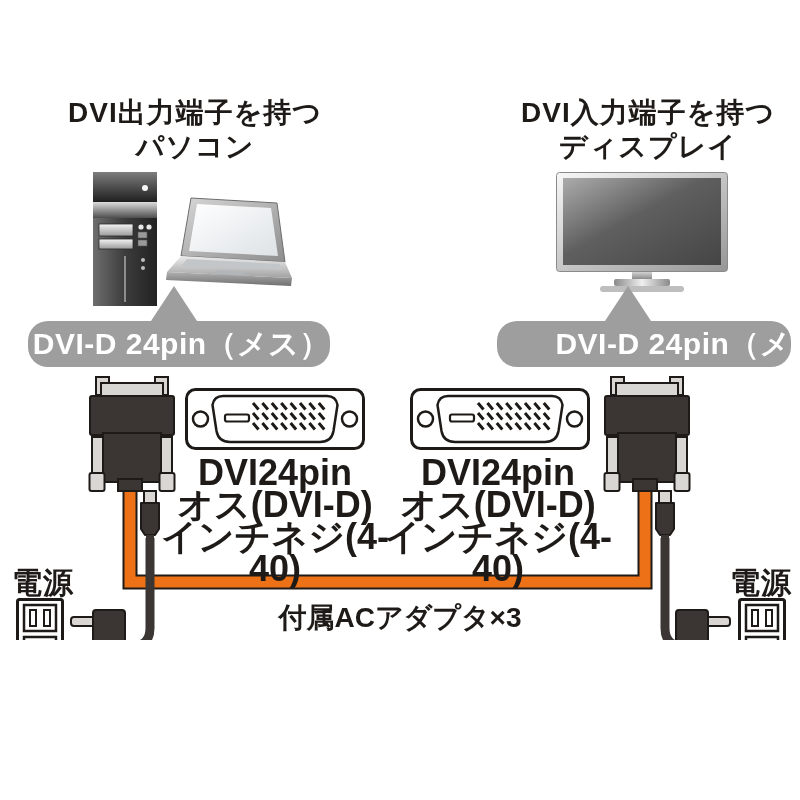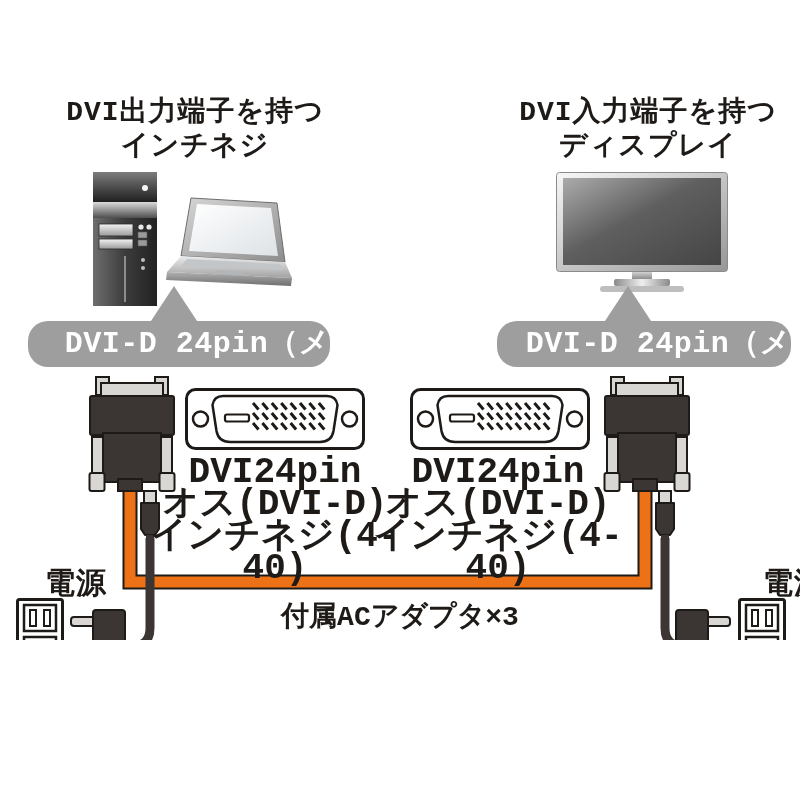--- a/index.html
+++ b/index.html
@@ -1,36 +1,36 @@
 <!DOCTYPE html>
 <html><head>
 <meta charset="utf-8">
 <style>
   html,body{margin:0;padding:0;background:#fff;}
   .canvas{position:relative;width:800px;height:640px;background:#ffffff;overflow:hidden;
-          font-family:Liberation Mono, monospace;color:#1E1A17;}
+          font-family:Liberation Sans, sans-serif;color:#1E1A17;}
   .abs{position:absolute;}
   .hdr{font-weight:bold;font-size:28px;line-height:34px;text-align:center;letter-spacing:1px;}
   .banner{background:#9E9E9E;border-radius:20px;color:#ffffff;font-weight:bold;
           font-size:30px;text-align:right;line-height:46px;height:46px;letter-spacing:0.5px;}
   .tri{width:0;height:0;border-left:25px solid transparent;border-right:25px solid transparent;
        border-bottom:38px solid #9E9E9E;}
   .spec{font-weight:bold;font-size:36px;line-height:32px;text-align:center;}
-  .pwr{font-weight:bold;font-size:30px;letter-spacing:1px;margin-left:33px;}
+  .pwr{font-weight:bold;font-size:30px;letter-spacing:1px;}
   .note{font-weight:bold;font-size:28px;line-height:33px;text-align:center;}
   svg{display:block;}
 </style>
 </head>
 <body>
 
 <div class="canvas">
 
   <div class="abs hdr" style="left:40px;top:96px;width:310px">
     <div>DVI出力端子を持つ</div>
-    <div>インチネジ</div>
+    <div>パソコン</div>
   </div>
   <div class="abs hdr" style="left:490px;top:96px;width:316px">
     <div>DVI入力端子を持つ</div>
     <div>ディスプレイ</div>
   </div>
 
   <svg class="abs" style="left:93px;top:172px" width="64" height="134" viewBox="0 0 64 134">
     <defs>
       <linearGradient id="twTop" x1="0" y1="0" x2="0" y2="1">
         <stop offset="0" stop-color="#7d7d7d"></stop>

